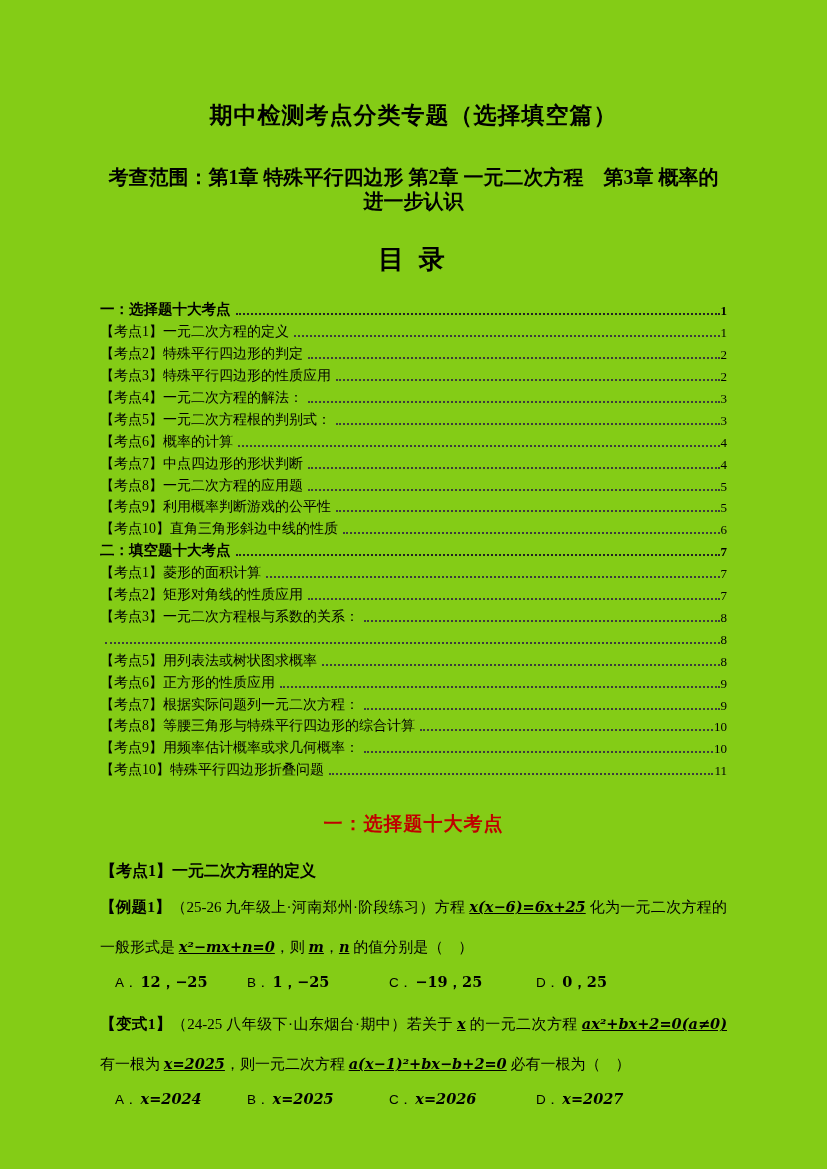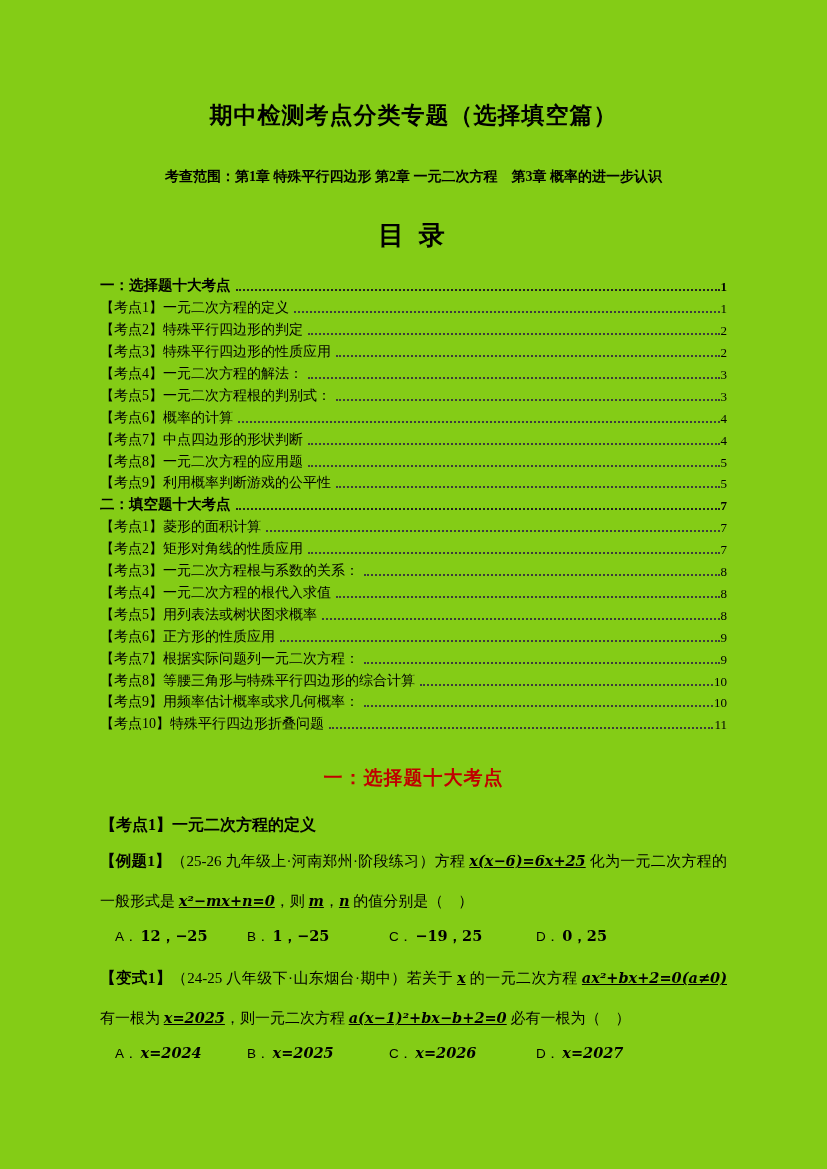--- a/index.html
+++ b/index.html
@@ -22,21 +22,21 @@
   .doc-title {
     margin: 0;
     font-size: 23px;
     font-weight: bold;
     text-align: center;
     line-height: 32px;
     letter-spacing: 1px;
   }
   .doc-scope {
     margin-top: 33px;
-    font-size: 14px;
+    font-size: 20px;
     font-weight: bold;
     text-align: center;
     line-height: 24px;
   }
   .toc-title {
     margin-top: 31px;
     font-size: 26px;
     font-weight: bold;
     text-align: center;
     line-height: 32px;
@@ -187,20 +187,25 @@
         <span class="toc-dots"></span>
         <span class="toc-page">5</span>
       </div>
 
       <div class="toc-row">
         <span class="toc-label">【考点9】利用概率判断游戏的公平性</span>
         <span class="toc-dots"></span>
         <span class="toc-page">5</span>
       </div>
 
+      <div class="toc-row">
+        <span class="toc-label">【考点10】直角三角形斜边中线的性质</span>
+        <span class="toc-dots"></span>
+        <span class="toc-page">6</span>
+      </div>
 
       <div class="toc-row bold">
         <span class="toc-label">二：填空题十大考点</span>
         <span class="toc-dots"></span>
         <span class="toc-page">7</span>
       </div>
 
       <div class="toc-row">
         <span class="toc-label">【考点1】菱形的面积计算</span>
         <span class="toc-dots"></span>
@@ -213,21 +218,20 @@
         <span class="toc-page">7</span>
       </div>
 
       <div class="toc-row">
         <span class="toc-label">【考点3】一元二次方程根与系数的关系：</span>
         <span class="toc-dots"></span>
         <span class="toc-page">8</span>
       </div>
 
       <div class="toc-row">
-        <span class="toc-label">【考点4】一元二次方程的根代入求值</span>
         <span class="toc-dots"></span>
         <span class="toc-page">8</span>
       </div>
 
       <div class="toc-row">
         <span class="toc-label">【考点5】用列表法或树状图求概率</span>
         <span class="toc-dots"></span>
         <span class="toc-page">8</span>
       </div>
 

